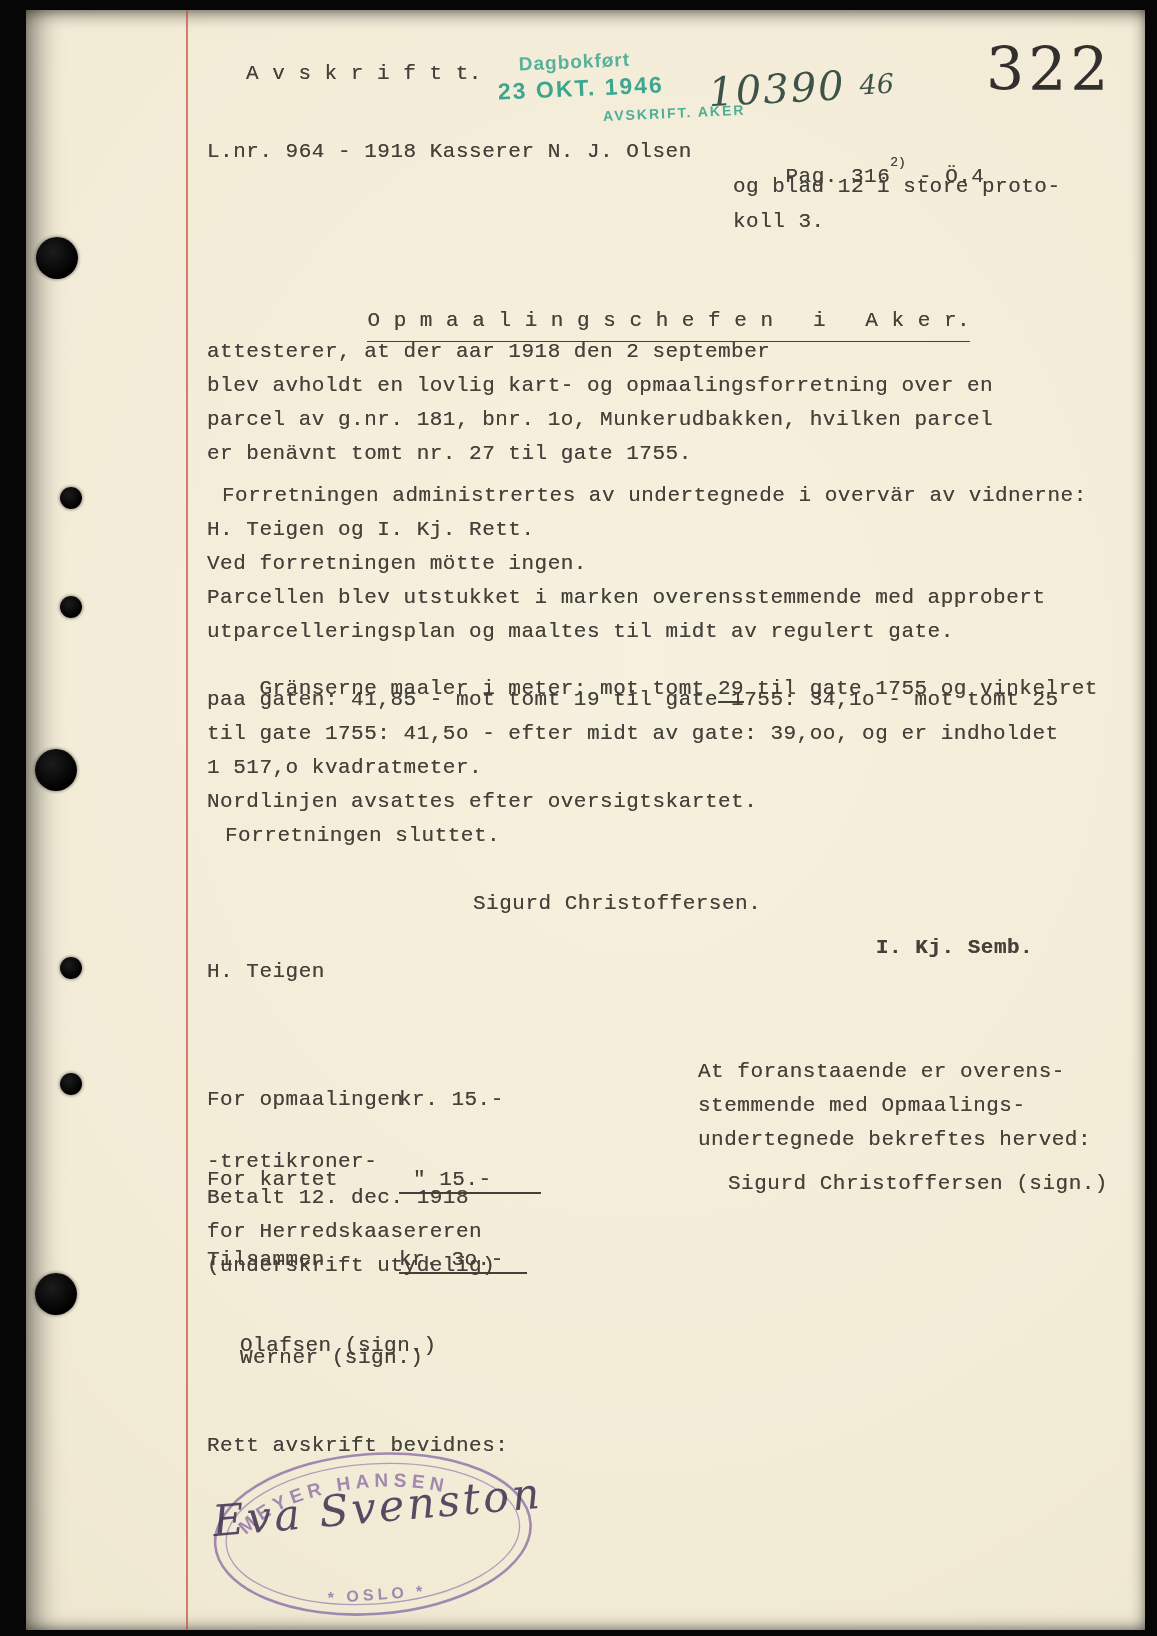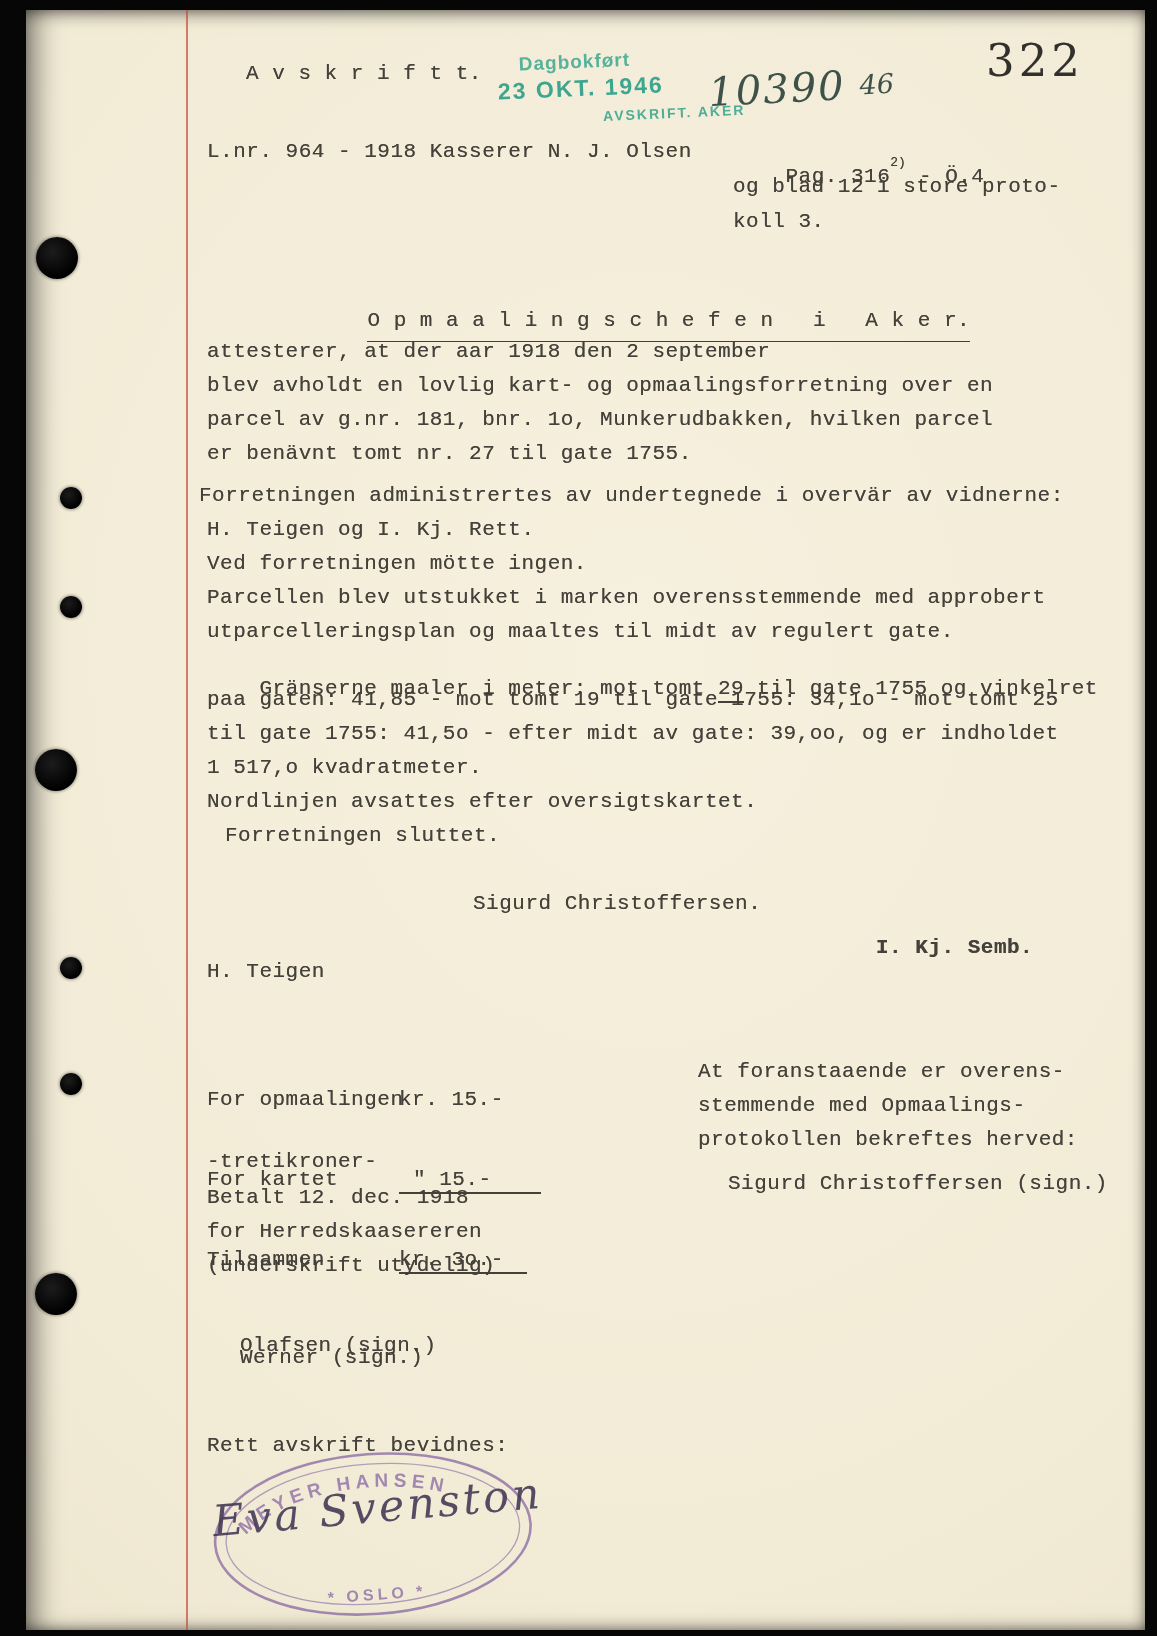--- a/index.html
+++ b/index.html
@@ -28,21 +28,21 @@
       transform:rotate(-2.5deg);color:#2da189;font-family:"Liberation Sans",sans-serif;
       font-weight:bold;opacity:.92;}
   .g1{position:absolute;left:22px;top:4px;font-size:19px;letter-spacing:1px;opacity:.85;}
   .g2{position:absolute;left:0px;top:28px;font-size:23px;letter-spacing:2px;}
   .g3{position:absolute;left:104px;top:62px;font-size:14px;letter-spacing:2px;opacity:.9;}
   .registry{position:absolute;left:688px;top:46px;transform:rotate(-3deg);
       font-family:"DejaVu Serif",serif;font-style:italic;color:#3d5249;white-space:pre;}
   .registry .main{font-size:40px;letter-spacing:2px;}
   .registry .yr{font-size:27px;margin-left:14px;position:relative;top:-4px;}
   .page-number{position:absolute;left:986px;top:34px;font-family:"DejaVu Serif",serif;
-      font-size:45px;letter-spacing:4px;color:#32302c;}
+      font-size:60px;letter-spacing:4px;color:#32302c;}
   .fee-row{display:flex;height:34px;align-items:flex-start;}
   .fee-label{width:192px;}
   .fee-val{min-width:128px;}
   .fee-val.pad{padding-left:14px;}
   .oval-stamp{position:absolute;left:205px;top:1438px;transform:rotate(-4deg);opacity:.85;}
   .stamp-font{font-family:"Liberation Sans",sans-serif;font-weight:bold;}
   .handsign{position:absolute;left:212px;top:1482px;font-family:"DejaVu Serif",serif;
       font-style:italic;font-size:43px;letter-spacing:3px;color:#453a56;
       transform:rotate(-5deg);opacity:.9;}
 </style>
@@ -88,21 +88,21 @@
 
   <div class="t" style="left:315px;top:286px;">
     <span class="heading">O p m a a l i n g s c h e f e n   i   A k e r.</span>
   </div>
 
   <div class="t" style="left:207px;top:340px;">attesterer, at der aar 1918 den 2 september</div>
   <div class="t" style="left:207px;top:374px;">blev avholdt en lovlig kart- og opmaalingsforretning over en</div>
   <div class="t" style="left:207px;top:408px;">parcel av g.nr. 181, bnr. 1o, Munkerudbakken, hvilken parcel</div>
   <div class="t" style="left:207px;top:442px;">er benävnt tomt nr. 27 til gate 1755.</div>
 
-  <div class="t" style="left:199px;top:484px;">Forretningen administrertes av undertegnede i overvär av vidnerne:</div>
+  <div class="t" style="left:222px;top:484px;">Forretningen administrertes av undertegnede i overvär av vidnerne:</div>
   <div class="t" style="left:207px;top:518px;">H. Teigen og I. Kj. Rett.</div>
   <div class="t" style="left:207px;top:552px;">Ved forretningen mötte ingen.</div>
   <div class="t" style="left:207px;top:586px;">Parcellen blev utstukket i marken overensstemmende med approbert</div>
   <div class="t" style="left:207px;top:620px;">utparcelleringsplan og maaltes til midt av regulert gate.</div>
 
   <div class="t" style="left:207px;top:654px;">
     <span>Gränserne maaler i meter: mot tomt </span><span class="u">29</span><span> til gate 1755 og vinkelret</span>
   </div>
 
   <div class="t" style="left:207px;top:688px;">paa gaten: 41,85 - mot tomt 19 til gate 1755: 34,1o - mot tomt 25</div>
@@ -126,21 +126,21 @@
     </div>
     <div class="fee-row">
       <span class="fee-label">Tilsammen</span>
       <span class="fee-val u">kr. 3o.-</span>
     </div>
   </div>
   <div class="t" style="left:207px;top:1150px;">-tretikroner-</div>
 
   <div class="t" style="left:698px;top:1060px;">At foranstaaende er overens-</div>
   <div class="t" style="left:698px;top:1094px;">stemmende med Opmaalings-</div>
-  <div class="t" style="left:698px;top:1128px;">protokollen bekreftes herved:</div>
+  <div class="t" style="left:698px;top:1128px;">undertegnede bekreftes herved:</div>
   <div class="t" style="left:728px;top:1172px;">Sigurd Christoffersen (sign.)</div>
 
   <div class="t" style="left:207px;top:1186px;">Betalt 12. dec. 1918</div>
   <div class="t" style="left:207px;top:1220px;">for Herredskaasereren</div>
   <div class="t" style="left:207px;top:1254px;">(underskrift utydelig)</div>
   <div class="t" style="left:240px;top:1334px;">Olafsen (sign.)</div>
   <div class="t" style="left:240px;top:1346px;">Werner (sign.)</div>
 
   <div class="t" style="left:207px;top:1434px;">Rett avskrift bevidnes:</div>
 

